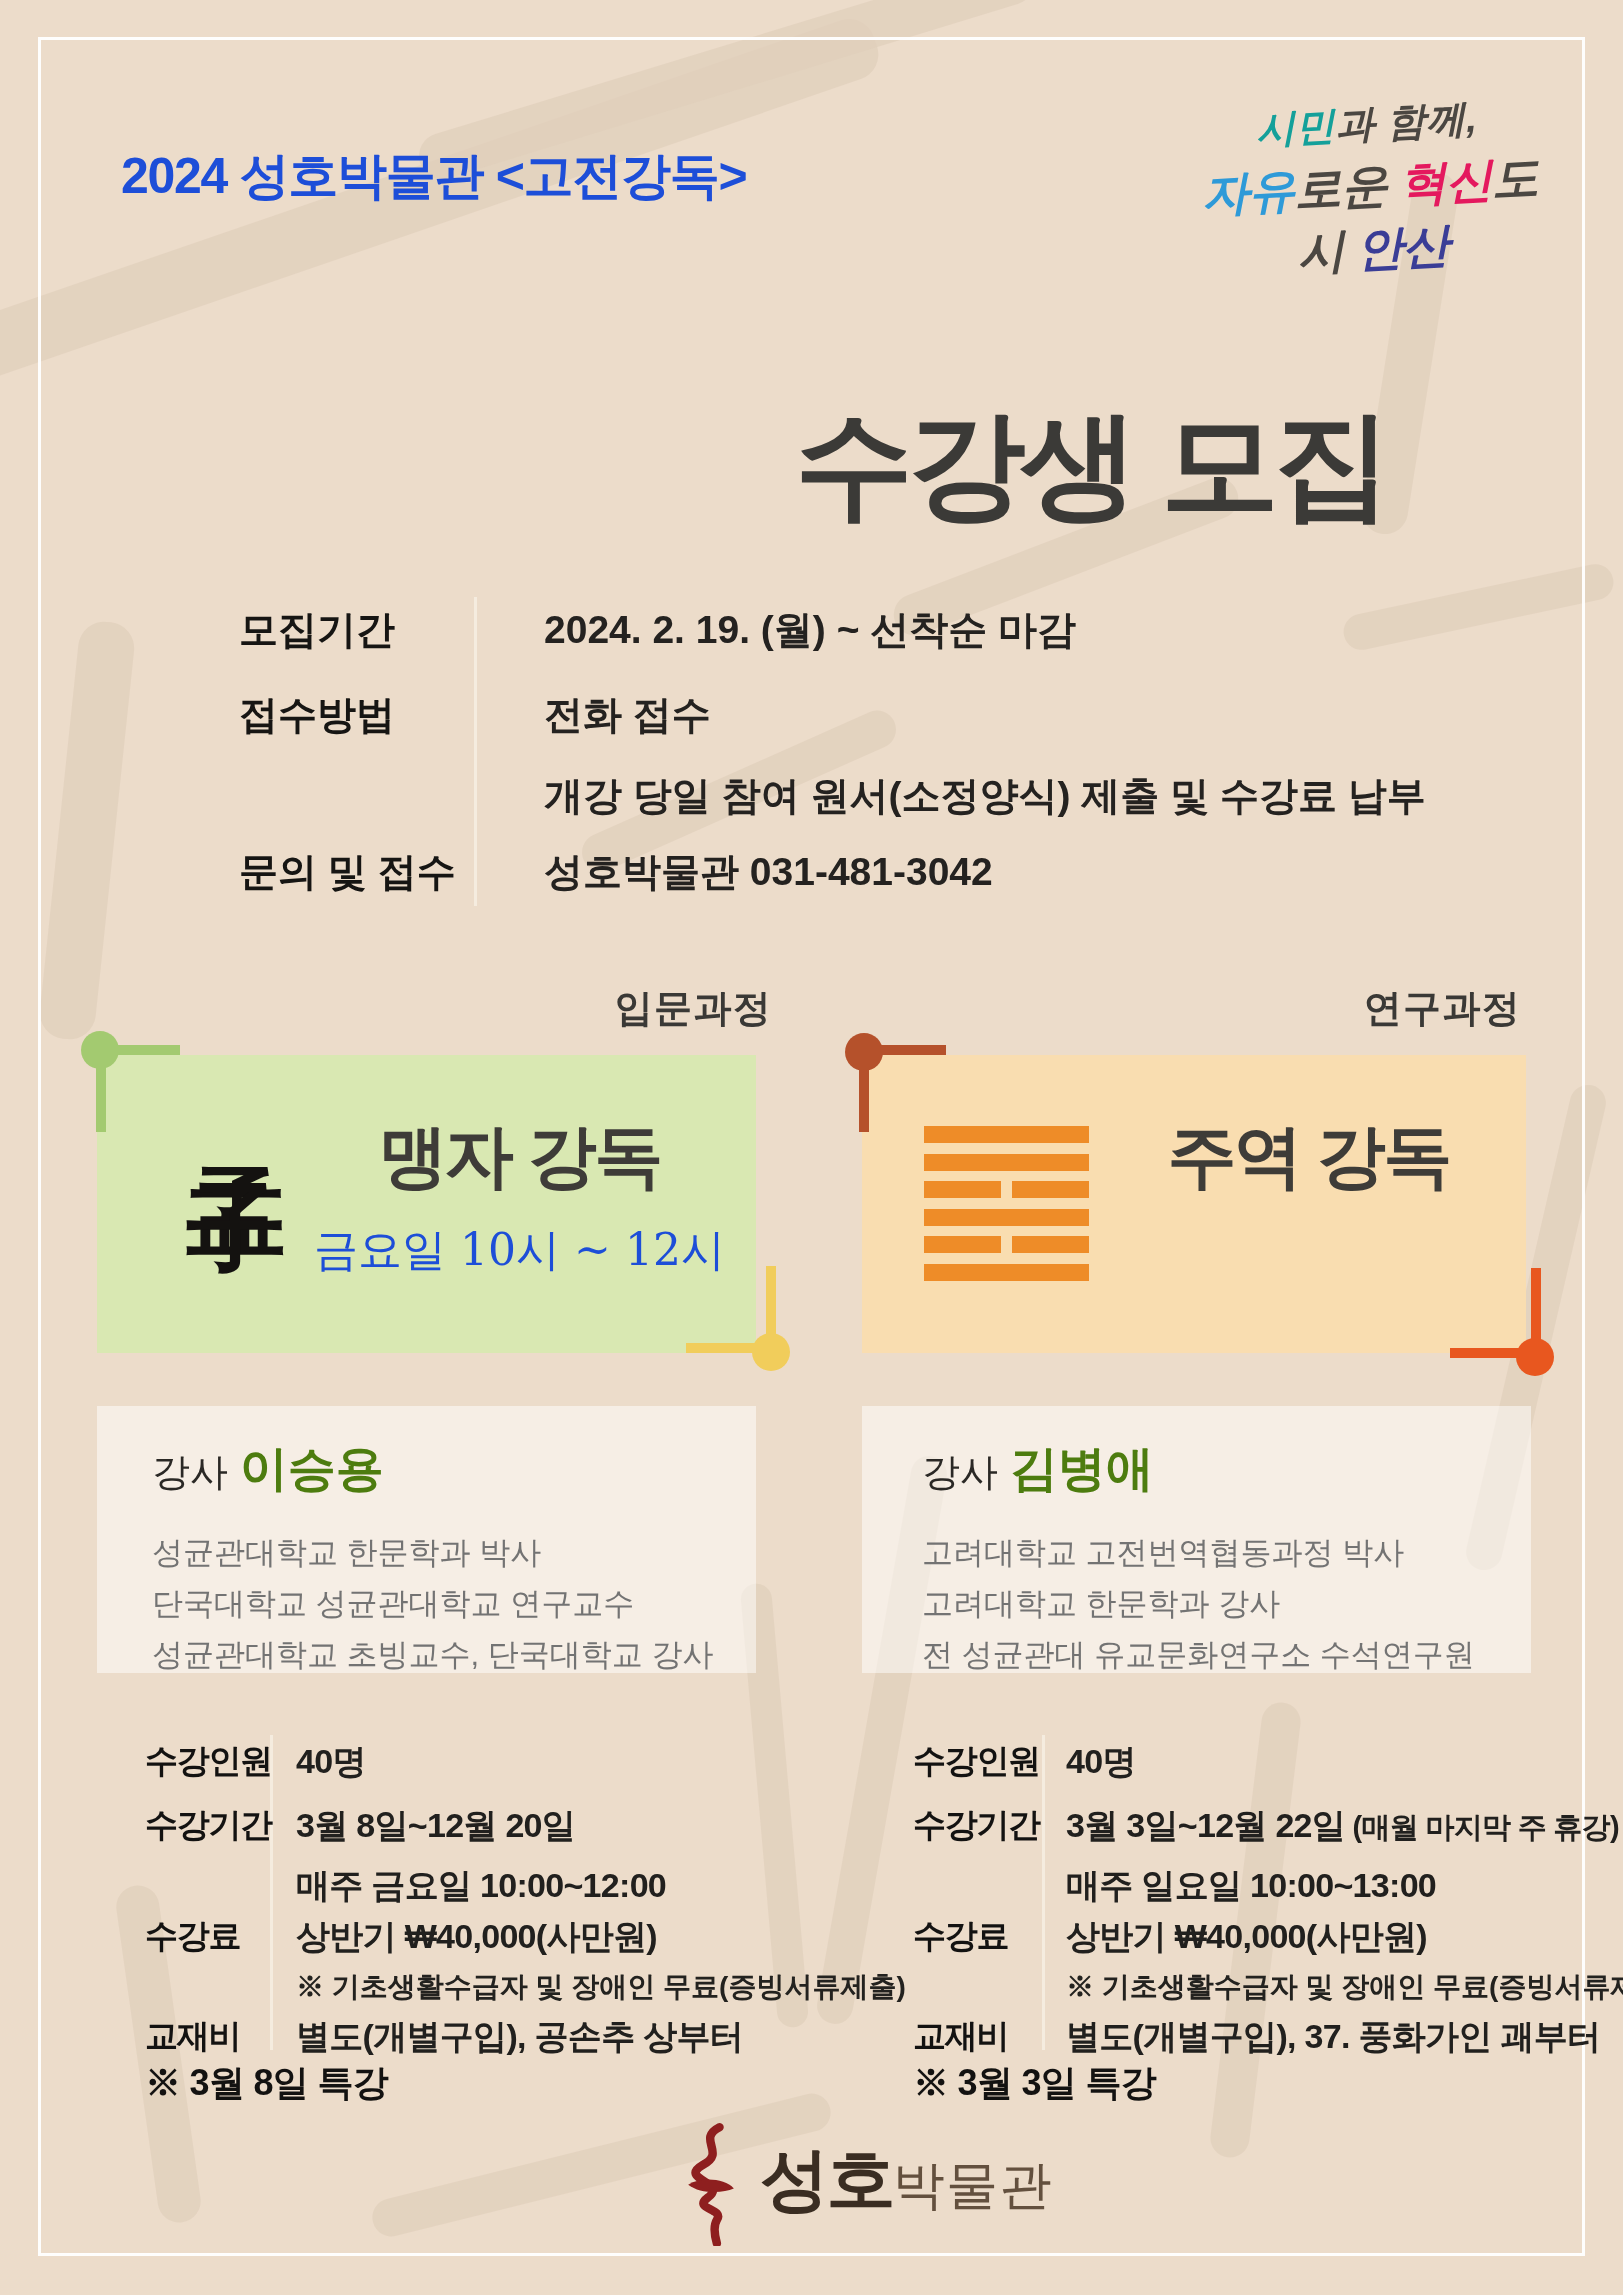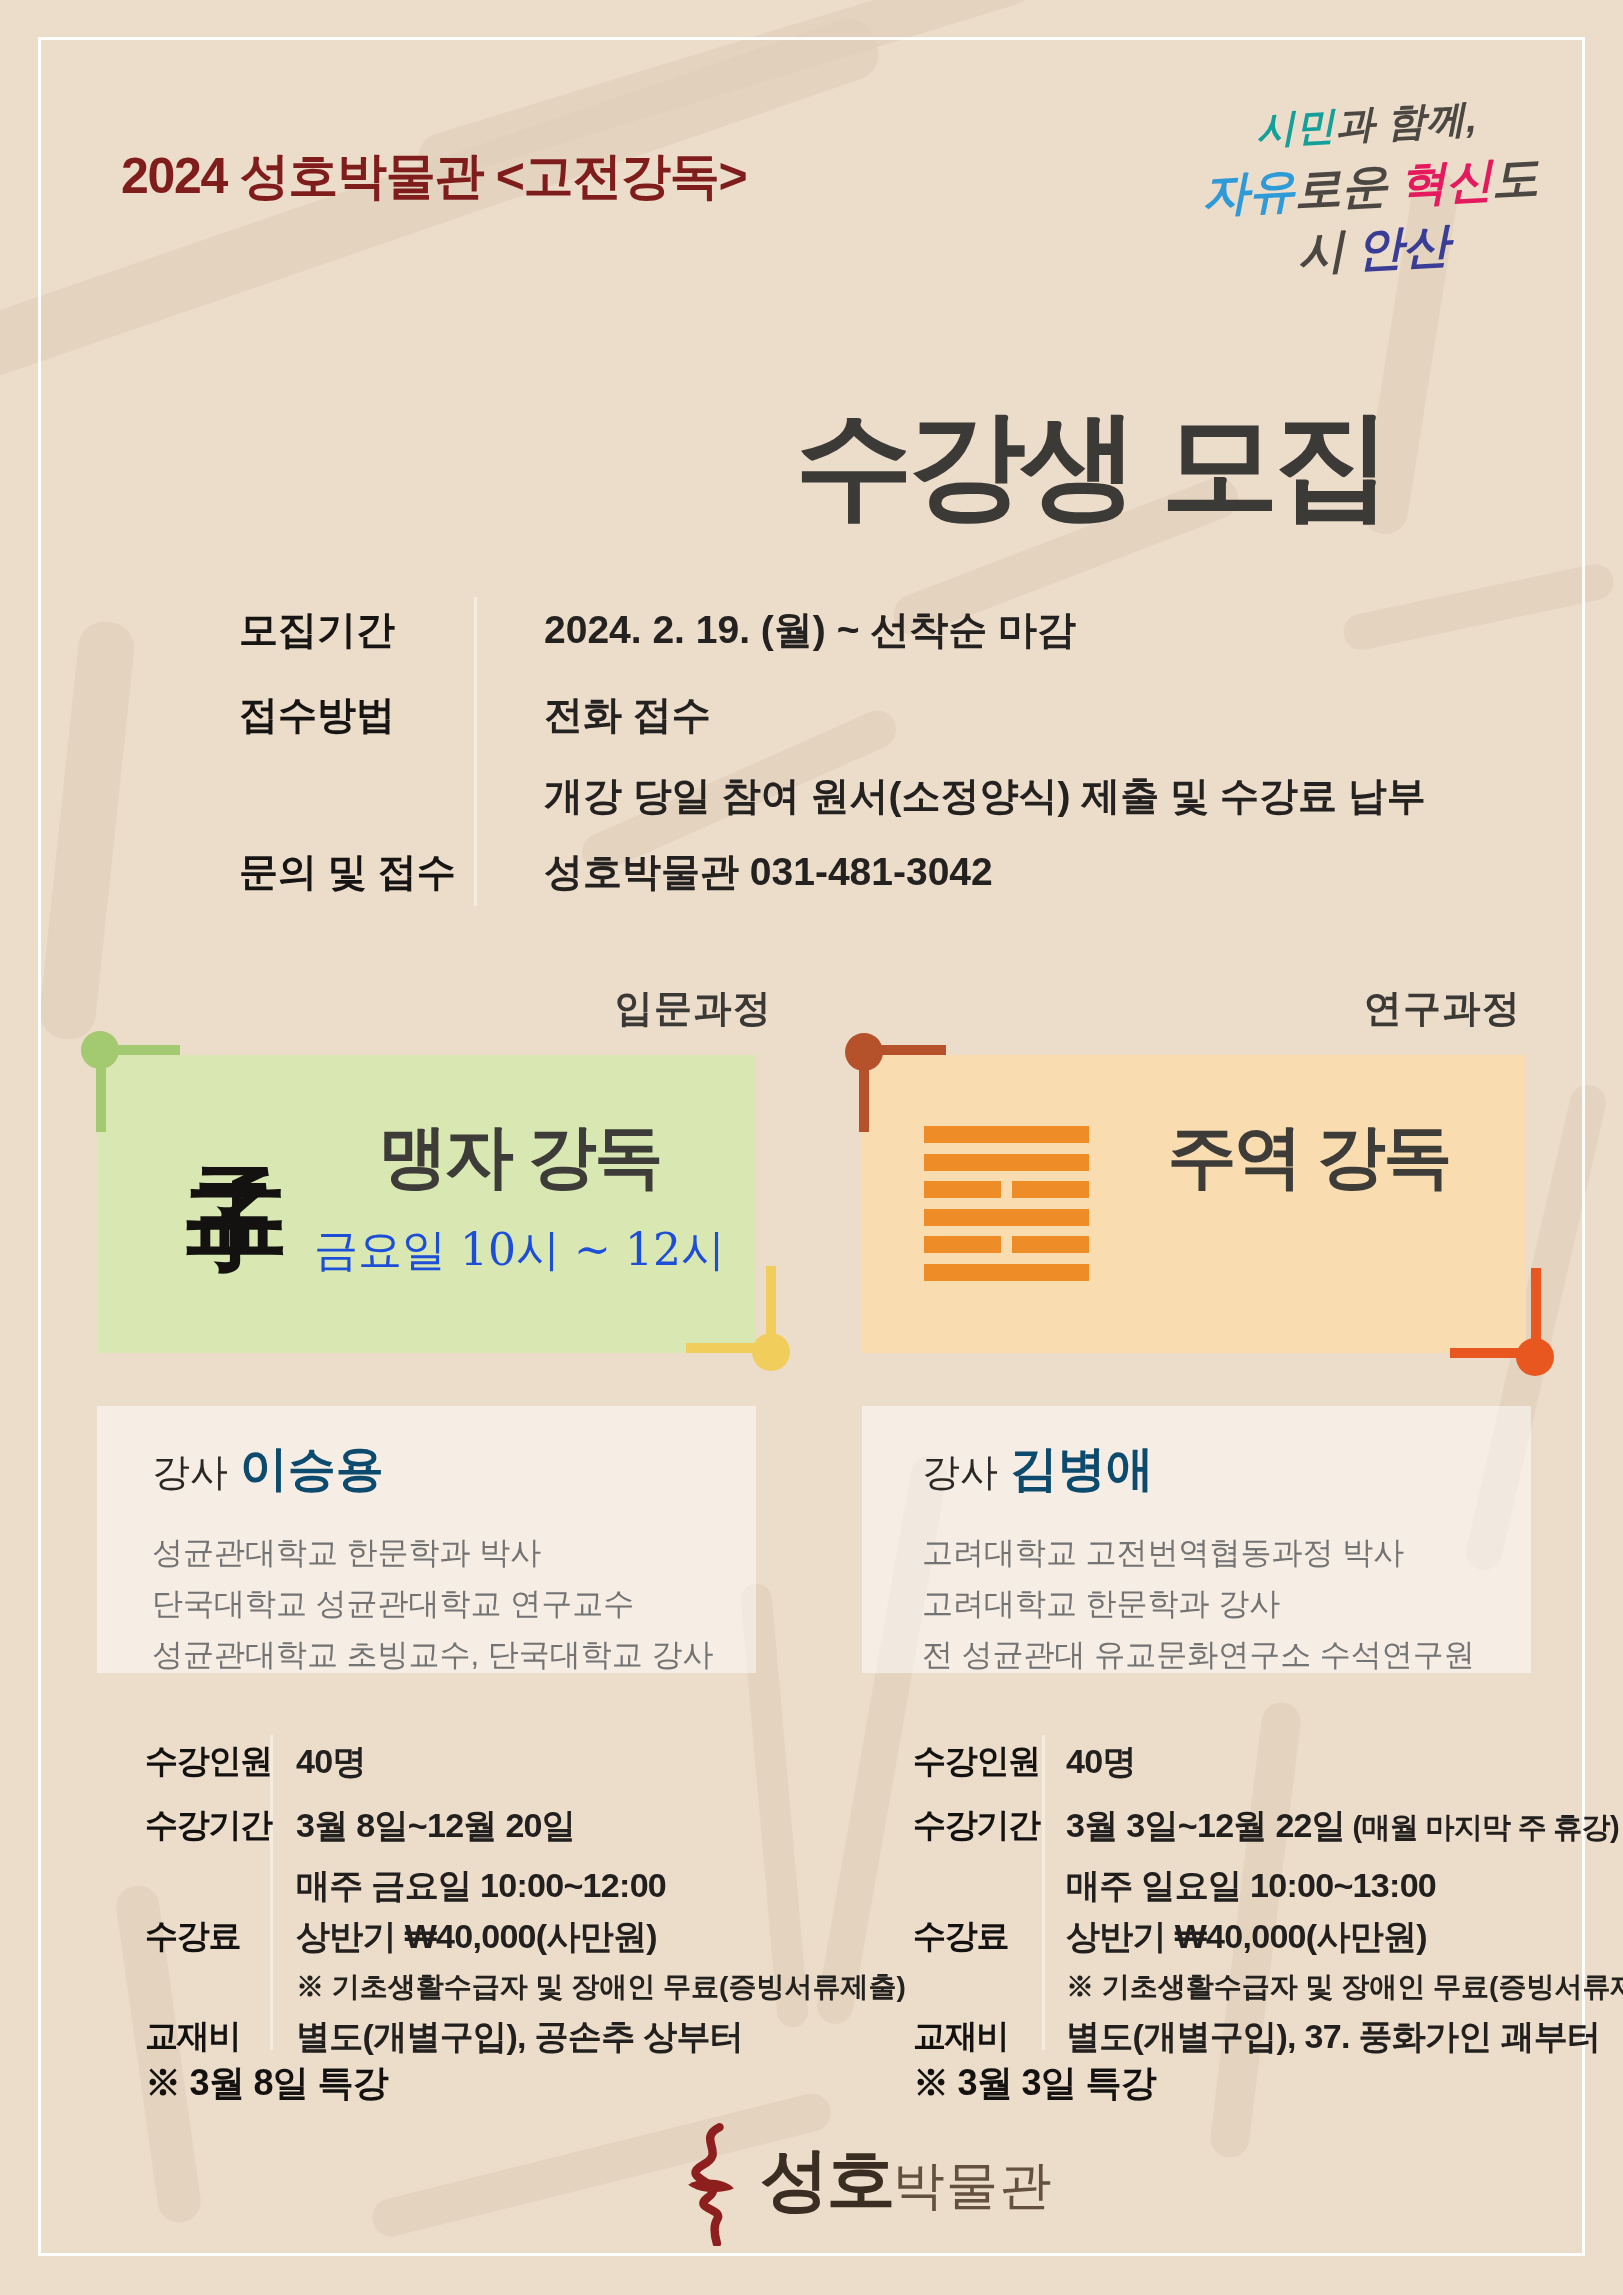--- a/index.html
+++ b/index.html
@@ -7,21 +7,21 @@
     position:relative;width:1623px;height:2295px;background:#ecdcca;overflow:hidden;
     font-family:"Liberation Sans",sans-serif;color:#2b2a28;
   }
   .abs{position:absolute;}
   
   .wm{position:absolute;background:#e0cfba;opacity:.7;border-radius:26px;z-index:0;}
   .frame{position:absolute;left:38px;top:37px;width:1547px;height:2219px;
     border:3.3px solid rgba(255,255,255,.95);box-sizing:border-box;z-index:1;}
   .z{z-index:2;}
   
-  .header{left:121px;top:143px;font-size:50px;font-weight:800;letter-spacing:-1.3px;color:#7f1d1d;white-space:nowrap;}
+  .header{left:121px;top:143px;font-size:50px;font-weight:800;letter-spacing:-1.3px;color:#1d4ed8;white-space:nowrap;}
   .citylogo{left:1200px;top:97px;width:340px;text-align:center;font-style:italic;font-weight:700;transform:rotate(-3deg);}
   .citylogo .l1{font-size:39px;letter-spacing:0.7px;}
   .citylogo .l2{font-size:47px;margin-top:3.9px;letter-spacing:-0.7px;}
   .c-teal{color:#14a09a;} .c-dark{color:#4b4742;} .c-blue{color:#2e9ad8;}
   .c-pink{color:#e4195e;} .c-indigo{color:#3a3d96;}
   
   .title-cal{left:79px;top:247px;font-size:190px;line-height:1.3;font-weight:700;letter-spacing:-9.2px;
     color:#292623;font-family:"DejaVu Serif",serif;white-space:nowrap;}
   .title-main{left:795px;top:386px;font-size:118px;font-weight:800;letter-spacing:-5.2px;color:#3b3a37;white-space:nowrap;}
   
@@ -38,21 +38,21 @@
   .card-time{position:absolute;top:1221px;text-align:center;font-size:44px;color:#1d4ed8;
     font-family:"DejaVu Serif",serif;white-space:nowrap;}
   .mengzi{position:absolute;left:171px;top:1087px;height:255px;font-size:99px;font-weight:700;
     font-family:"DejaVu Serif",serif;color:#141210;writing-mode:vertical-rl;letter-spacing:17px;}
   .hexrow{height:17px;margin-bottom:10.5px;}
   .hexrow .bar{height:17px;background:#ee8c28;}
   
   .instr-box{position:absolute;top:1406px;height:267px;background:rgba(255,255,255,.5);}
   .instr-head{position:absolute;top:1437px;white-space:nowrap;}
   .instr-head .pre{font-size:38px;font-weight:500;color:#2a2825;}
-  .instr-head .name{font-size:48px;font-weight:800;color:#0c4a6e;margin-left:11.8px;}
+  .instr-head .name{font-size:48px;font-weight:800;color:#4d7c0f;margin-left:11.8px;}
   .bio{font-size:31px;color:#737373;white-space:nowrap;position:absolute;}
   
   .d-label{font-size:33px;font-weight:800;letter-spacing:-1.3px;color:#131211;white-space:nowrap;position:absolute;}
   .d-value{font-size:34px;font-weight:600;letter-spacing:-0.7px;color:#21201e;white-space:nowrap;position:absolute;}
   .d-small{font-size:28px;font-weight:600;color:#23221f;white-space:nowrap;position:absolute;}
   .d-suffix{font-size:29px;font-weight:600;}
   .special{font-size:36px;font-weight:800;letter-spacing:-0.7px;color:#131211;white-space:nowrap;position:absolute;top:2059px;}
   
   .footer{left:662px;top:2122px;display:flex;align-items:flex-start;}
   .f-strong{font-size:69px;font-weight:700;color:#3a2d22;font-family:"DejaVu Serif",serif;letter-spacing:-2.6px;margin-top:11.8px;}

